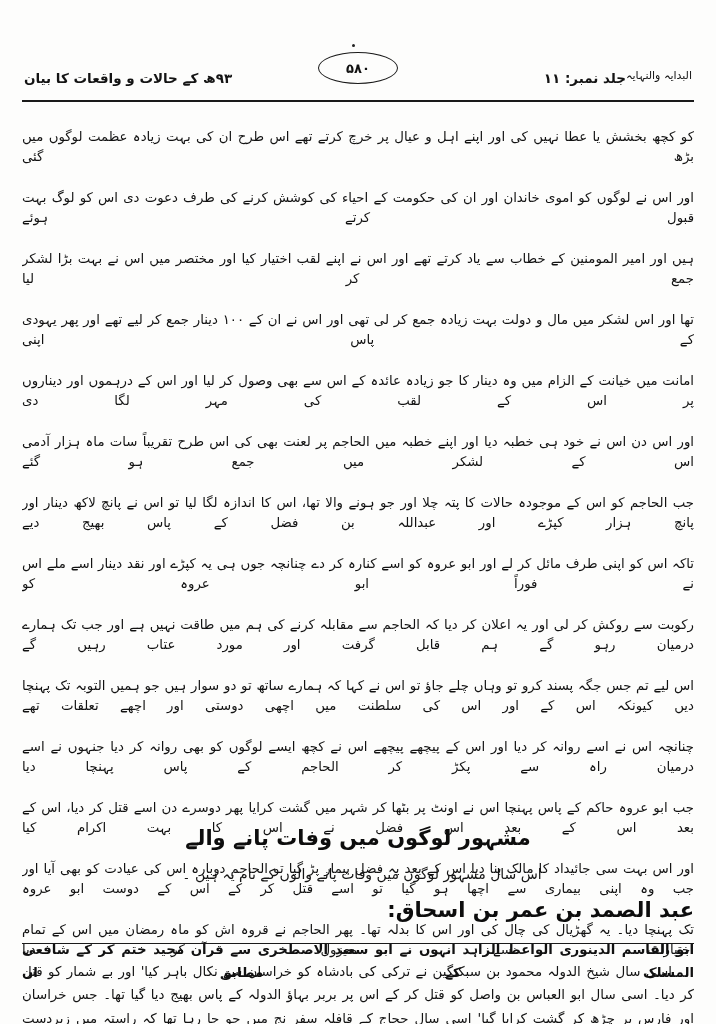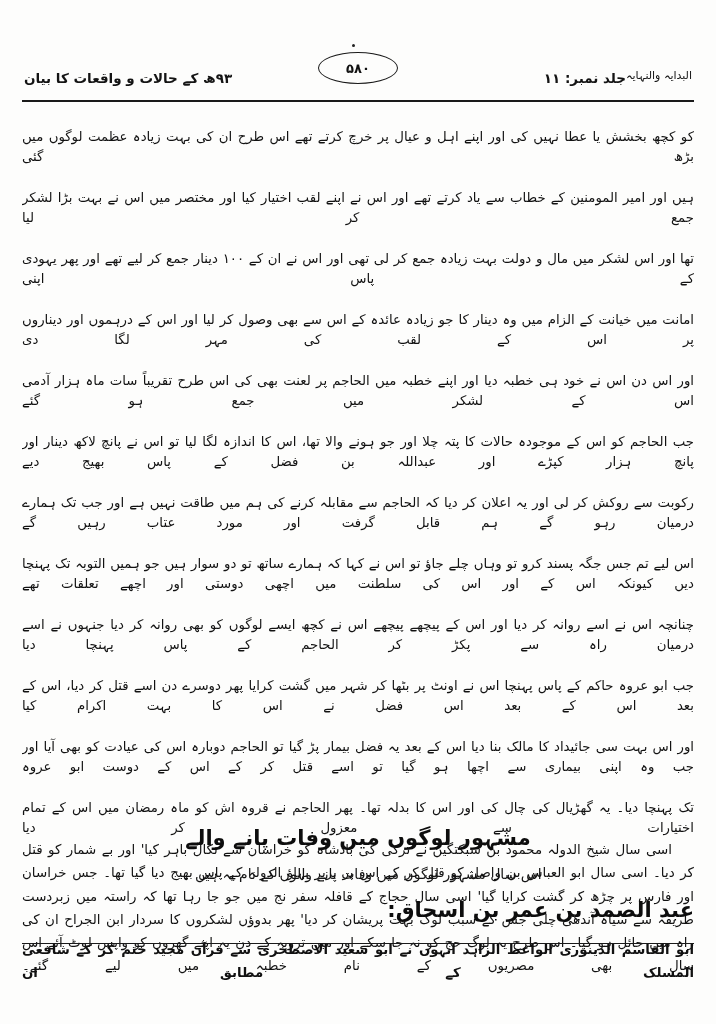--- a/index.html
+++ b/index.html
@@ -187,25 +187,27 @@
 
   <div class="page-number-wrap">
     <div class="page-number">۵۸۰</div>
   </div>
 
   <div class="rule"></div>
 
   <div class="body-block">
     <div class="para">
       <span class="line justify">کو کچھ بخشش یا عطا نہیں کی اور اپنے اہل و عیال پر خرچ کرتے تھے اس طرح ان کی بہت زیادہ عظمت لوگوں میں بڑھ گئی</span>
+      <span class="line justify">اور اس نے لوگوں کو اموی خاندان اور ان کی حکومت کے احیاء کی کوشش کرنے کی طرف دعوت دی اس کو لوگ بہت قبول کرتے ہوئے</span>
       <span class="line justify">ہیں اور امیر المومنین کے خطاب سے یاد کرتے تھے اور اس نے اپنے لقب اختیار کیا اور مختصر میں اس نے بہت بڑا لشکر جمع کر لیا</span>
       <span class="line justify">تھا اور اس لشکر میں مال و دولت بہت زیادہ جمع کر لی تھی اور اس نے ان کے ۱۰۰ دینار جمع کر لیے تھے اور پھر یہودی کے پاس اپنی</span>
       <span class="line justify">امانت میں خیانت کے الزام میں وہ دینار کا جو زیادہ عائدہ کے اس سے بھی وصول کر لیا اور اس کے درہموں اور دیناروں پر اس کے لقب کی مہر لگا دی</span>
       <span class="line justify">اور اس دن اس نے خود ہی خطبہ دیا اور اپنے خطبہ میں الحاجم پر لعنت بھی کی اس طرح تقریباً سات ماہ ہزار آدمی اس کے لشکر میں جمع ہو گئے</span>
       <span class="line justify">جب الحاجم کو اس کے موجودہ حالات کا پتہ چلا اور جو ہونے والا تھا، اس کا اندازہ لگا لیا تو اس نے پانچ لاکھ دینار اور پانچ ہزار کپڑے اور عبداللہ بن فضل کے پاس بھیج دیے</span>
+      <span class="line justify">تاکہ اس کو اپنی طرف مائل کر لے اور ابو عروہ کو اسے کنارہ کر دے چنانچہ جوں ہی یہ کپڑے اور نقد دینار اسے ملے اس نے فوراً ابو عروہ کو</span>
       <span class="line justify">رکوبت سے روکش کر لی اور یہ اعلان کر دیا کہ الحاجم سے مقابلہ کرنے کی ہم میں طاقت نہیں ہے اور جب تک ہمارے درمیان رہو گے ہم قابل گرفت اور مورد عتاب رہیں گے</span>
       <span class="line justify">اس لیے تم جس جگہ پسند کرو تو وہاں چلے جاؤ تو اس نے کہا کہ ہمارے ساتھ تو دو سوار ہیں جو ہمیں التوبہ تک پہنچا دیں کیونکہ اس کے اور اس کی سلطنت میں اچھی دوستی اور اچھے تعلقات تھے</span>
       <span class="line justify">چنانچہ اس نے اسے روانہ کر دیا اور اس کے پیچھے پیچھے اس نے کچھ ایسے لوگوں کو بھی روانہ کر دیا جنہوں نے اسے درمیان راہ سے پکڑ کر الحاجم کے پاس پہنچا دیا</span>
       <span class="line justify">جب ابو عروہ حاکم کے پاس پہنچا اس نے اونٹ پر بٹھا کر شہر میں گشت کرایا پھر دوسرے دن اسے قتل کر دیا، اس کے بعد اس کے بعد اس فضل نے اس کا بہت اکرام کیا</span>
       <span class="line justify">اور اس بہت سی جائیداد کا مالک بنا دیا اس کے بعد یہ فضل بیمار پڑ گیا تو الحاجم دوبارہ اس کی عیادت کو بھی آیا اور جب وہ اپنی بیماری سے اچھا ہو گیا تو اسے قتل کر کے اس کے دوست ابو عروہ</span>
       <span class="line justify">تک پہنچا دیا۔ یہ گھڑیال کی چال کی اور اس کا بدلہ تھا۔ پھر الحاجم نے قروہ اش کو ماہ رمضان میں اس کے تمام اختیارات سے معزول کر دیا</span>
     </div>
     <p class="para indent">اسی سال شیخ الدولہ محمود بن سبکتگین نے ترکی کی بادشاہ کو خراسان سے نکال باہر کیا' اور بے شمار کو قتل کر دیا۔ اسی سال ابو العباس بن واصل کو قتل کر کے اس پر بربر بہاؤ الدولہ کے پاس بھیج دیا گیا تھا۔ جس خراسان اور فارس پر چڑھ کر گشت کرایا گیا' اسی سال حجاج کے قافلہ سفر نج میں جو جا رہا تھا کہ راستہ میں زبردست طریقہ سے سیاہ آندھی چلی جس کے سبب لوگ بہت پریشان کر دیا' پھر بدوؤں لشکروں کا سردار ابن الجراح ان کی راہ میں حائل ہو گیا۔ اس طرح یہ لوگ حج کو نہ جا سکے اور میں تروبہ کے دن یہ اپنے گھروں کو واپس لوٹ آئے اس سال بھی مصریوں کے نام خطبہ میں لیے گئے۔</p>
   </div>
 

